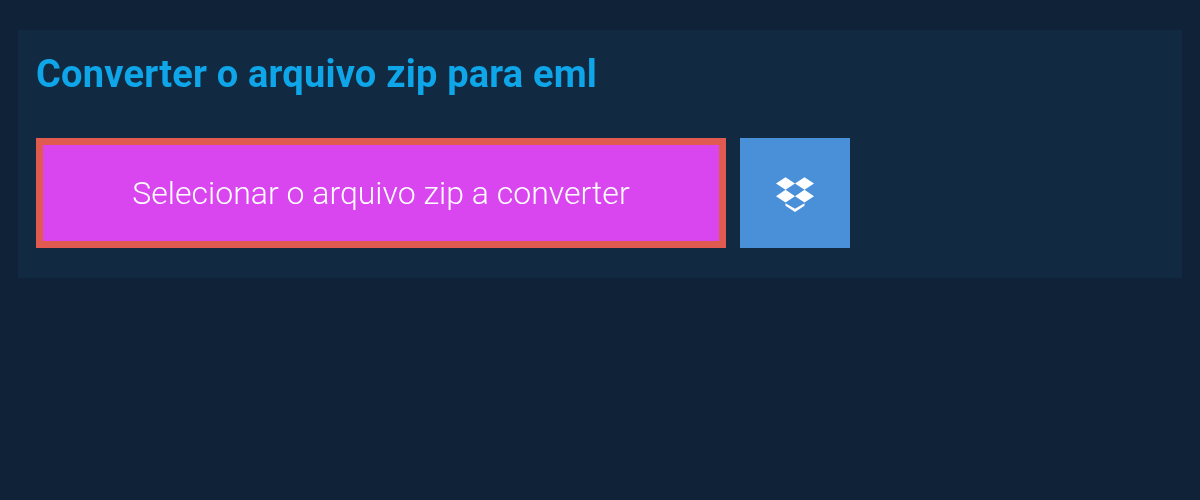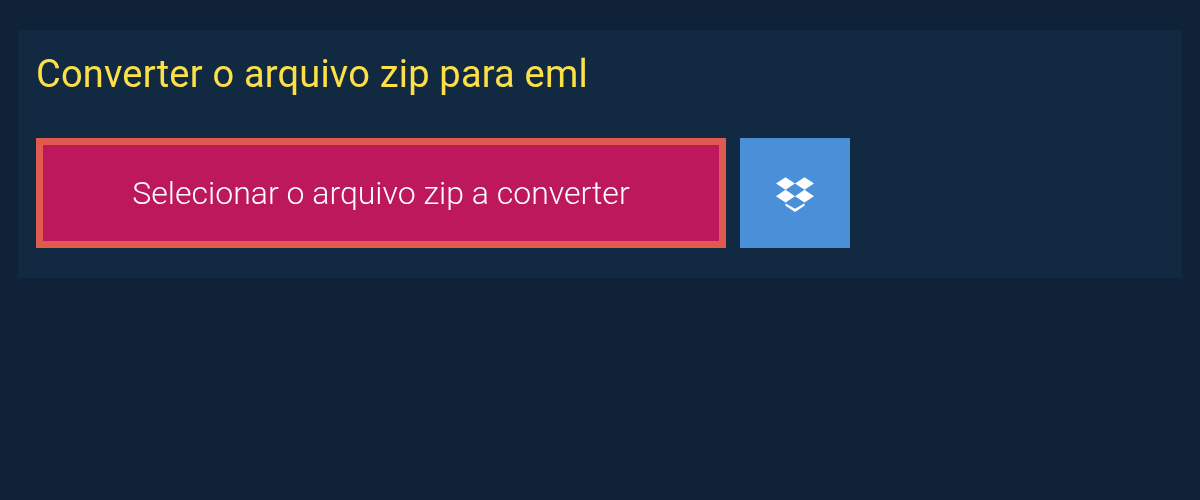--- a/index.html
+++ b/index.html
@@ -17,34 +17,34 @@
     .panel {
       background: #112a42;
       margin: 30px 18px;
       position: relative;
     }
     .heading-wrapper {
       background: #112a42;
       display: inline-block;
     }
     .heading {
-      color: #fde047;
+      color: #0ea5e9;
       font-size: 38px;
-      font-weight: 400;
+      font-weight: 700;
       padding: 22px 28px 18px 18px;
       letter-spacing: 0.2px;
     }
     .button-row {
       display: flex;
       align-items: stretch;
       padding: 24px 18px 30px 18px;
       gap: 14px;
     }
     .select-button {
-      background: #be185d;
+      background: #d946ef;
       border: 7px solid #e05a4f;
       color: #ffffff;
       font-size: 32px;
       font-weight: 300;
       padding: 26px 38px;
       cursor: pointer;
       display: flex;
       align-items: center;
       justify-content: center;
       width: 690px;

